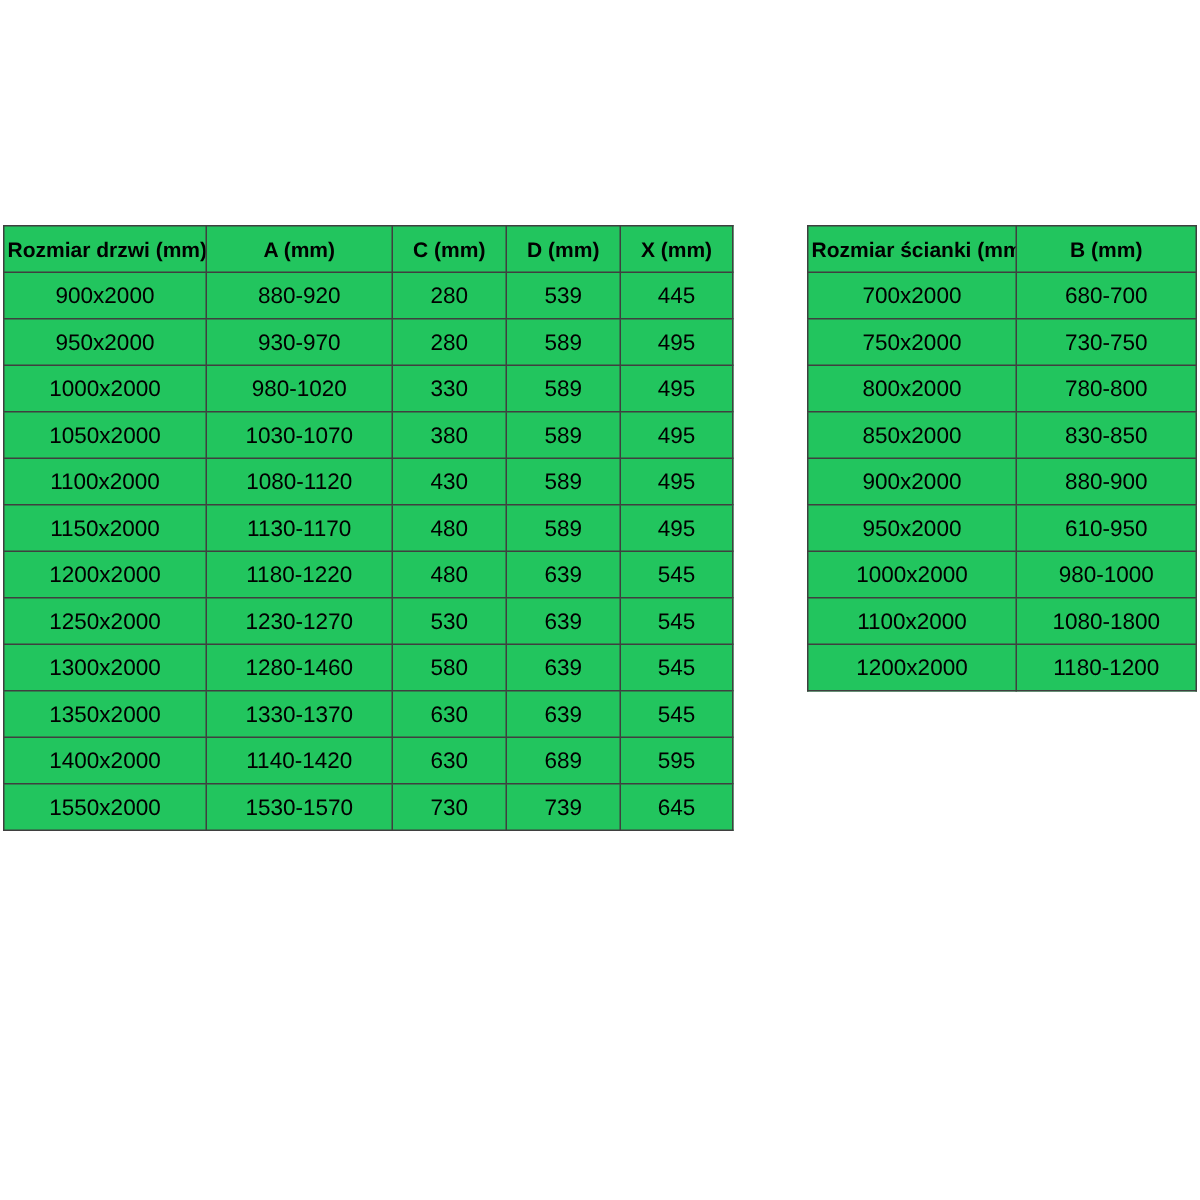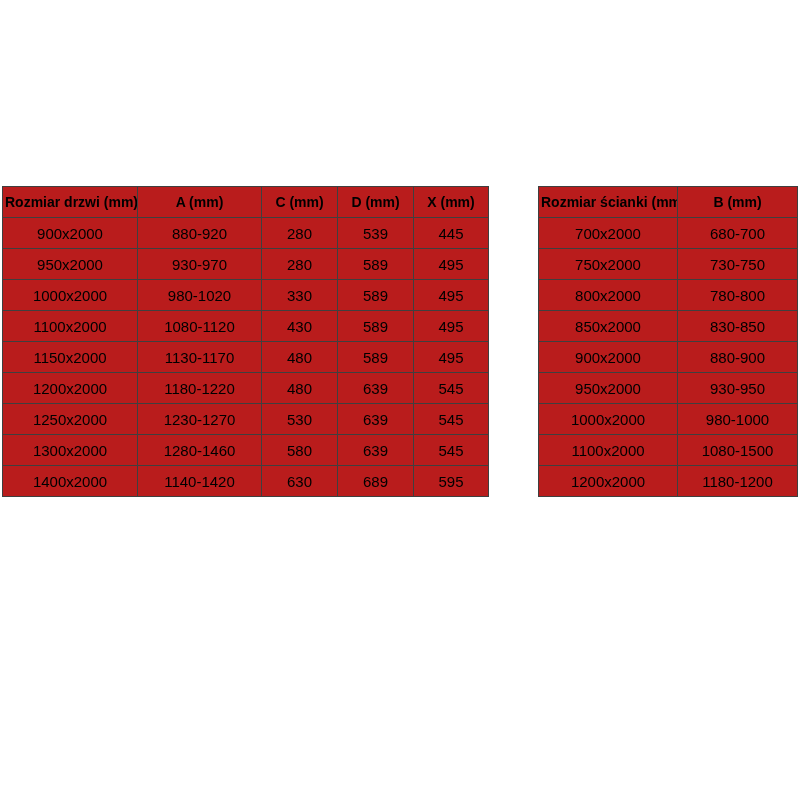--- a/index.html
+++ b/index.html
@@ -17,22 +17,21 @@
     position: relative;
     width: 800px;
     height: 800px;
     background: #ffffff;
     overflow: hidden;
   }
   table.spec-table {
     position: absolute;
     border-collapse: collapse;
     table-layout: fixed;
-    background: #b91c1c;
-    margin-top: 36px;
+    background: #22c55e;
   }
   #door-table { left: 2px;  top: 150px; width: 486px; }
   #wall-table { left: 538px; top: 150px; width: 259px; }
 
   .spec-table th,
   .spec-table td {
     border: 1px solid #3f3f3f;
     text-align: center;
     vertical-align: middle;
     padding: 0 2px;
@@ -97,20 +96,27 @@
           <td>495</td>
         </tr>
         <tr>
           <td>1000x2000</td>
           <td>980-1020</td>
           <td>330</td>
           <td>589</td>
           <td>495</td>
         </tr>
         <tr>
+          <td>1050x2000</td>
+          <td>1030-1070</td>
+          <td>380</td>
+          <td>589</td>
+          <td>495</td>
+        </tr>
+        <tr>
           <td>1100x2000</td>
           <td>1080-1120</td>
           <td>430</td>
           <td>589</td>
           <td>495</td>
         </tr>
         <tr>
           <td>1150x2000</td>
           <td>1130-1170</td>
           <td>480</td>
@@ -128,29 +134,43 @@
           <td>1250x2000</td>
           <td>1230-1270</td>
           <td>530</td>
           <td>639</td>
           <td>545</td>
         </tr>
         <tr>
           <td>1300x2000</td>
           <td>1280-1460</td>
           <td>580</td>
+          <td>639</td>
+          <td>545</td>
+        </tr>
+        <tr>
+          <td>1350x2000</td>
+          <td>1330-1370</td>
+          <td>630</td>
           <td>639</td>
           <td>545</td>
         </tr>
         <tr>
           <td>1400x2000</td>
           <td>1140-1420</td>
           <td>630</td>
           <td>689</td>
           <td>595</td>
+        </tr>
+        <tr>
+          <td>1550x2000</td>
+          <td>1530-1570</td>
+          <td>730</td>
+          <td>739</td>
+          <td>645</td>
         </tr>
       </tbody>
   </table>
 
   <table id="wall-table" class="spec-table">
     <colgroup>
       <col class="c0">
         <col class="c1">
     </colgroup>
     <thead>
@@ -175,29 +195,29 @@
         <tr>
           <td>850x2000</td>
           <td>830-850</td>
         </tr>
         <tr>
           <td>900x2000</td>
           <td>880-900</td>
         </tr>
         <tr>
           <td>950x2000</td>
-          <td>930-950</td>
+          <td>610-950</td>
         </tr>
         <tr>
           <td>1000x2000</td>
           <td>980-1000</td>
         </tr>
         <tr>
           <td>1100x2000</td>
-          <td>1080-1500</td>
+          <td>1080-1800</td>
         </tr>
         <tr>
           <td>1200x2000</td>
           <td>1180-1200</td>
         </tr>
       </tbody>
   </table>
 
 </div>
 

